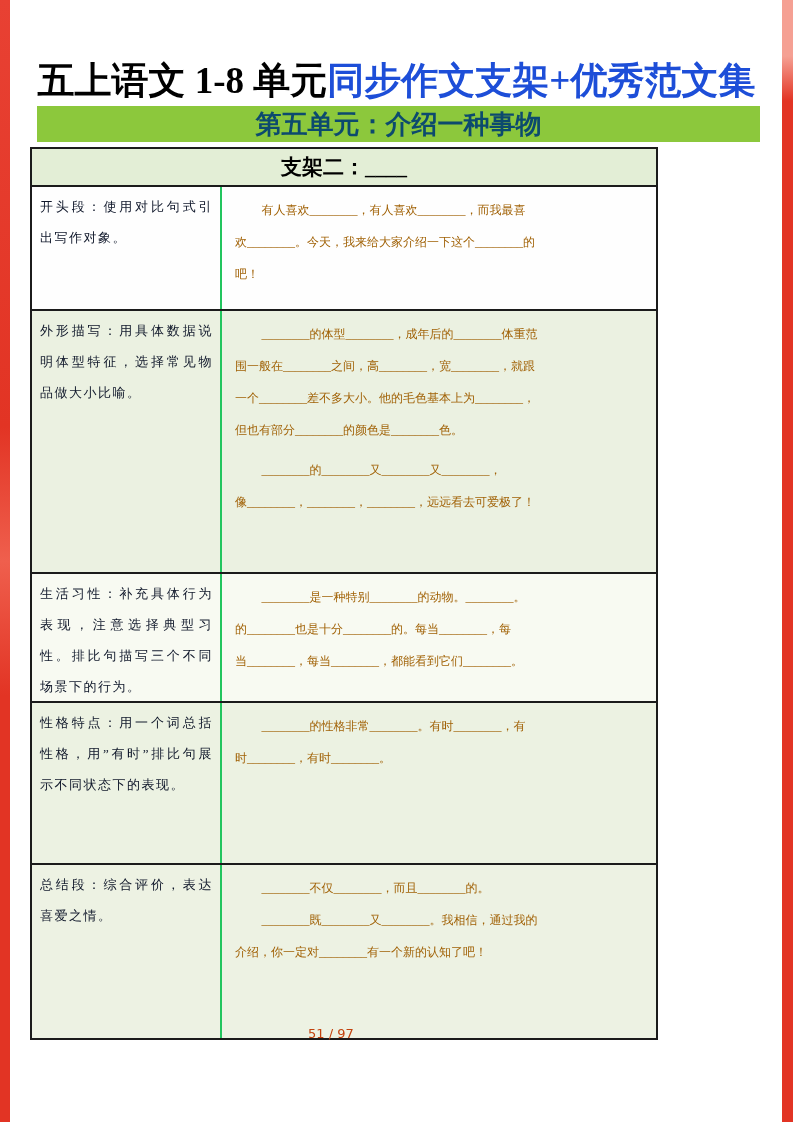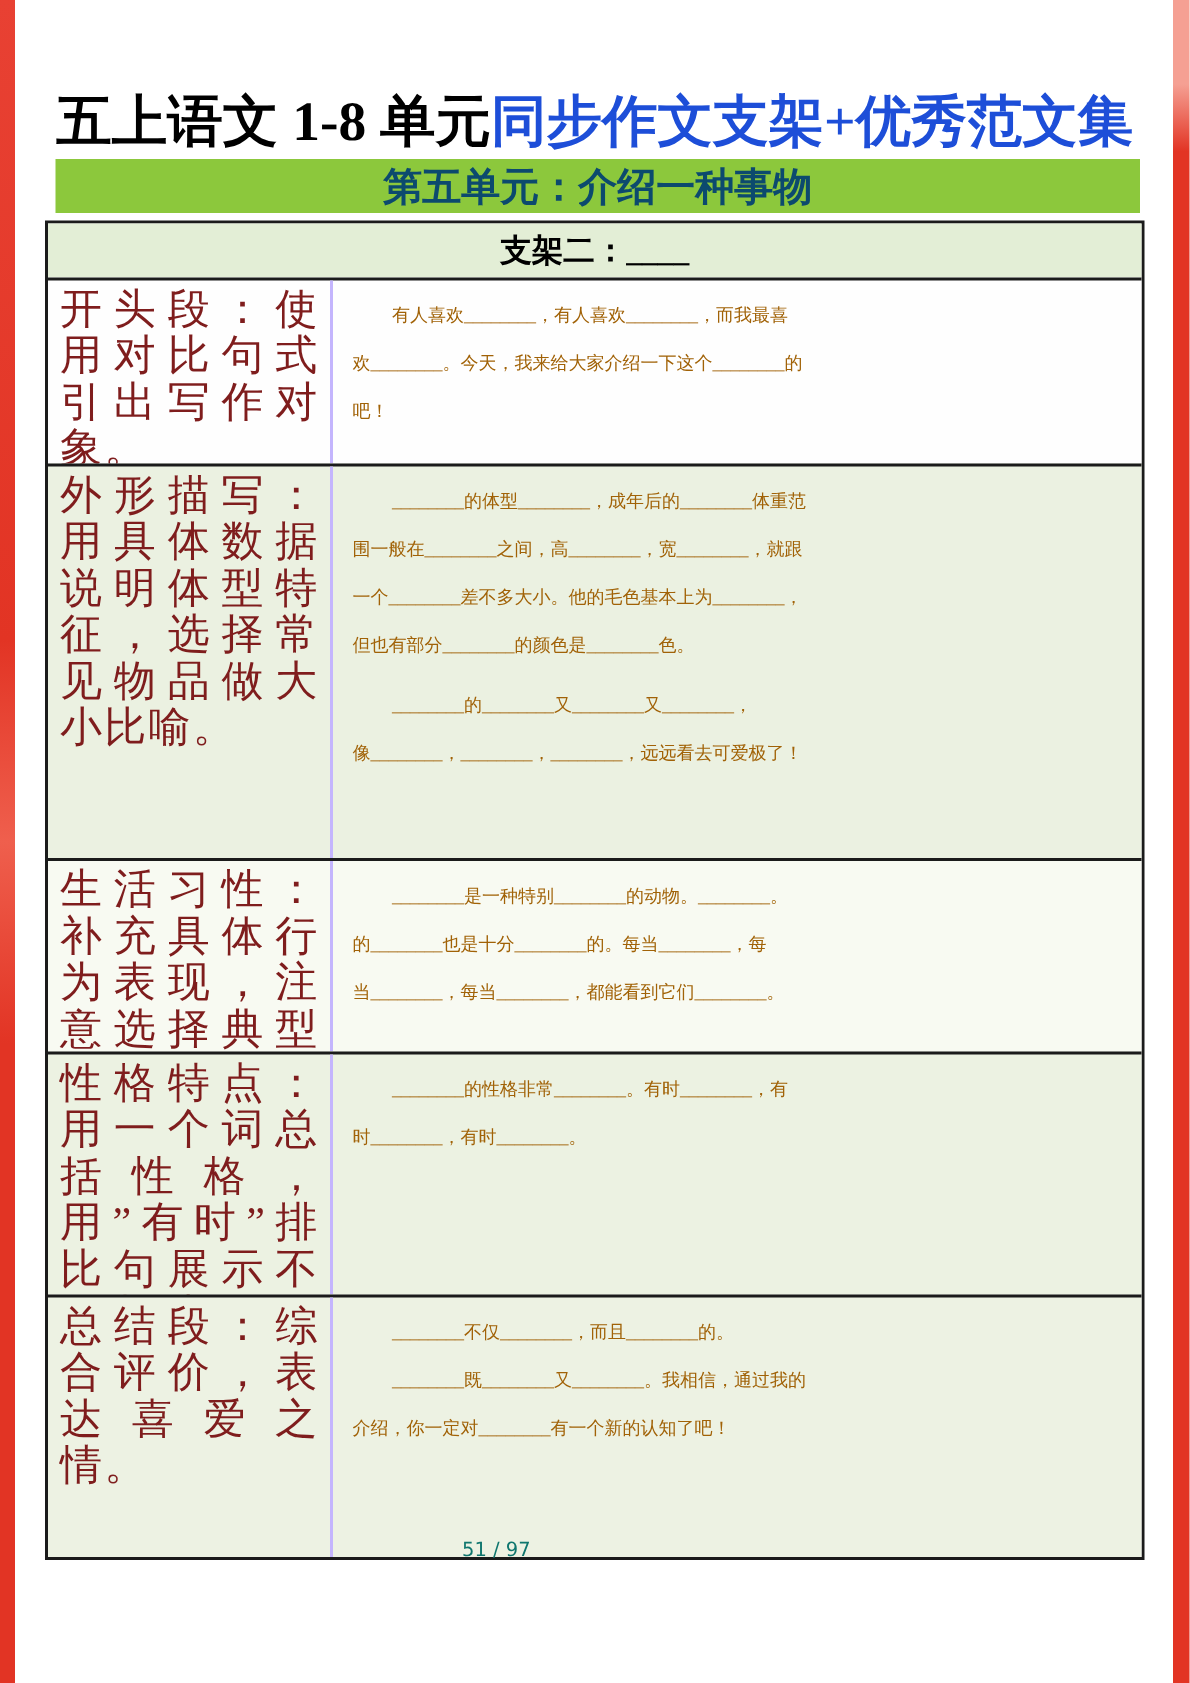--- a/index.html
+++ b/index.html
@@ -10,38 +10,38 @@
   .strip-left{left:0;width:10px;background:linear-gradient(180deg,#e84133 0%,#e23424 38%,#ef5f4d 50%,#e23424 62%,#e23424 100%)}
   .strip-right{right:0;width:11px;background:linear-gradient(180deg,#f5a093 0%,#f5a093 5%,#e23424 9%,#e23424 100%)}
 
   .doc-title{position:absolute;left:30px;top:56px;width:733px;text-align:center;
              font-size:37px;font-weight:bold;white-space:nowrap;overflow:hidden}
   .doc-title .red{color:#1d4ed8}
 
   .banner{position:absolute;left:37px;top:106px;width:723px;height:36px;background:#8cc83c;
           text-align:center;font-size:26px;font-weight:bold;line-height:37px;color:#0c4a6e}
 
-  .sheet{position:absolute;left:30px;top:147px;width:733px;height:893px;border:2px solid #1b1b1b;
+  .sheet{position:absolute;left:30px;top:147px;width:628px;height:893px;border:2px solid #1b1b1b;
          box-sizing:border-box;display:flex;flex-direction:column;background:#fff}
   .thead{flex:0 0 36px;background:#e3eed6;text-align:center;font-size:21px;font-weight:bold;line-height:36px}
   .trow{display:flex;border-top:2px solid #1b1b1b;flex:0 0 auto;box-sizing:border-box}
   .r1{height:124px}.r2{height:263px}.r3{height:129px}.r4{height:162px}.r5{flex:1 1 auto}
   .bg-a{background:#fefefe}.bg-b{background:#ebf1e1}.bg-c{background:#f8faf2}
   .bg-d{background:#ecf2e2}.bg-e{background:#edf2e3}
 
-  .cell-l{flex:0 0 190px;width:190px;border-right:2px solid #c4b5fd;box-sizing:border-box;
-          padding:4px 7px 4px 8px;font-size:28px;line-height:31px;color:#7f1d1d;
+  .cell-l{flex:0 0 190px;width:190px;border-right:2px solid #22c55e;box-sizing:border-box;
+          padding:4px 7px 4px 8px;font-size:13px;line-height:31px;color:#0f172a;
           text-align:justify;letter-spacing:1.5px}
   .cell-r{flex:1 1 auto;box-sizing:border-box;padding:7px 14px 0 13px;
           font-size:12px;line-height:32px;color:#a16207}
   .line{white-space:nowrap;overflow:hidden}
   .indent{text-indent:2.2em}
   .pgap{margin-top:8px}
 
-  .footer{position:absolute;left:308px;top:1026px;font-size:13px;color:#0f766e;
+  .footer{position:absolute;left:308px;top:1026px;font-size:13px;color:#c2410c;
           font-family:"DejaVu Sans","Liberation Sans",sans-serif}
 </style>
 </head>
 <body>
 
 <div class="strip strip-left"></div>
 <div class="strip strip-right"></div>
 
 <div class="doc-title"><span>五上语文 1-8 单元</span><span class="red">同步作文支架+优秀范文集</span></div>
 

